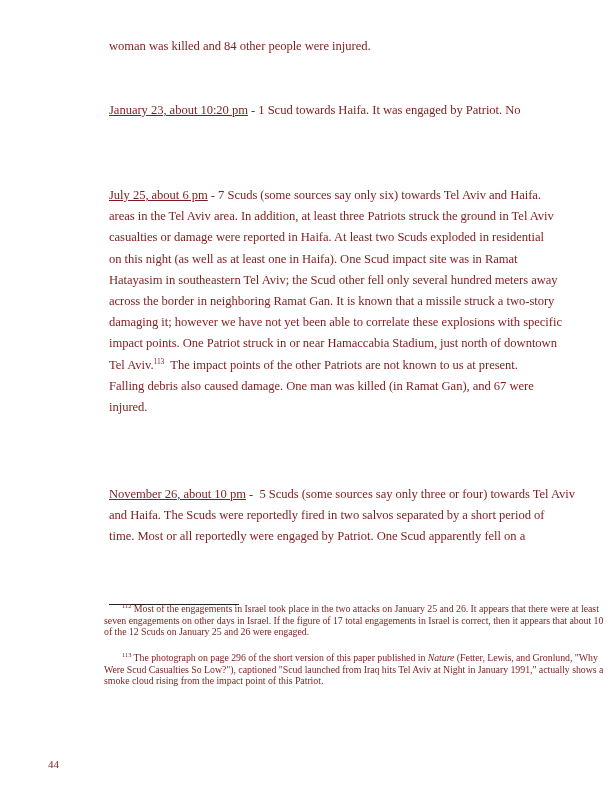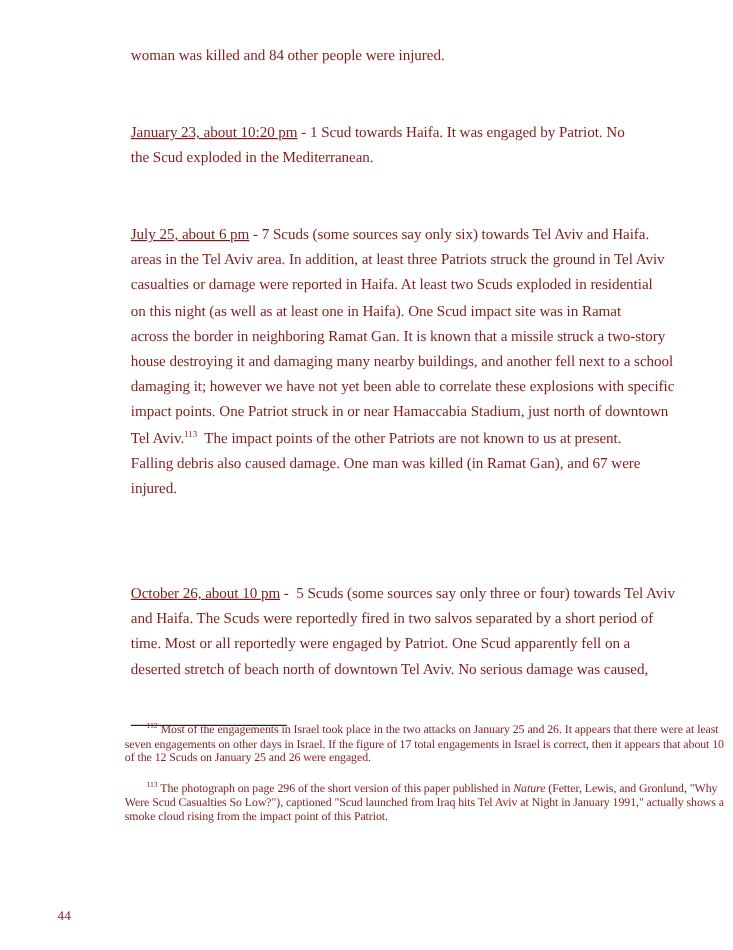--- a/index.html
+++ b/index.html
@@ -31,42 +31,40 @@
 <body>
 
 <div class="page">
 
   <div class="body-text" style="top:36px;">
     <p>woman was killed and 84 other people were injured.</p>
   </div>
 
   <div class="body-text" style="top:100px;">
     <div class="row"><span class="u">January 23, about 10:20 pm</span><span> - 1 Scud towards Haifa.  It was engaged by Patriot.  No</span></div>
-    <div class="row">the Scud exploded in the Mediterranean.</div>
   </div>
 
   <div class="body-text" style="top:185px;">
     <div class="row"><span class="u">July 25, about 6 pm</span><span> - 7 Scuds (some sources say only six) towards Tel Aviv and Haifa.</span></div>
     <div class="row">areas in the Tel Aviv area.  In addition, at least three Patriots struck the ground in Tel Aviv</div>
     <div class="row">casualties or damage were reported in Haifa.  At least two Scuds exploded in residential</div>
     <div class="row">on this night (as well as at least one in Haifa).  One Scud impact site was in Ramat</div>
+    <div class="row">Hatayasim in southeastern Tel Aviv; the Scud other fell only several hundred meters away</div>
     <div class="row">across the border in neighboring Ramat Gan.  It is known that a missile struck a two-story</div>
-    <div class="row">house destroying it and damaging many nearby buildings, and another fell next to a school</div>
     <div class="row">damaging it; however we have not yet been able to correlate these explosions with specific</div>
     <div class="row">impact points.  One Patriot struck in or near Hamaccabia Stadium, just north of downtown</div>
     <div class="row"><span>Tel Aviv.</span><sup>113</sup><span style="white-space:pre">  The impact points of the other Patriots are not known to us at present.</span></div>
     <div class="row">Falling debris also caused damage.  One man was killed (in Ramat Gan), and 67 were</div>
     <div class="row">injured.</div>
   </div>
 
   <div class="body-text" style="top:484px;">
-    <div class="row"><span class="u">October 26, about 10 pm</span><span style="white-space:pre"> -  5 Scuds (some sources say only three or four) towards Tel Aviv</span></div>
+    <div class="row"><span class="u">November 26, about 10 pm</span><span style="white-space:pre"> -  5 Scuds (some sources say only three or four) towards Tel Aviv</span></div>
     <div class="row">and Haifa.  The Scuds were reportedly fired in two salvos separated by a short period of</div>
     <div class="row">time.  Most or all reportedly were engaged by Patriot.  One Scud apparently fell on a</div>
-    <div class="row">deserted stretch of beach north of downtown Tel Aviv.  No serious damage was caused,</div>
   </div>
 
   <div class="fn-rule"></div>
 
   <div class="footnote" style="top:603px;">
     <sup>112</sup><span> Most of the engagements in Israel took place in the two attacks on January 25 and 26.  It appears that there were at least seven engagements on other days in Israel.  If the figure of 17 total engagements in Israel is correct, then it appears that about 10 of the 12 Scuds on January 25 and 26 were engaged.</span>
   </div>
 
   <div class="footnote" style="top:652px;">
     <sup>113</sup><span> The photograph on page 296 of the short version of this paper published in </span><i>Nature</i><span> (Fetter, Lewis, and Gronlund, "Why Were Scud Casualties So Low?"), captioned "Scud launched from Iraq hits Tel Aviv at Night in January 1991," actually shows a smoke cloud rising from the impact point of this Patriot.</span>

